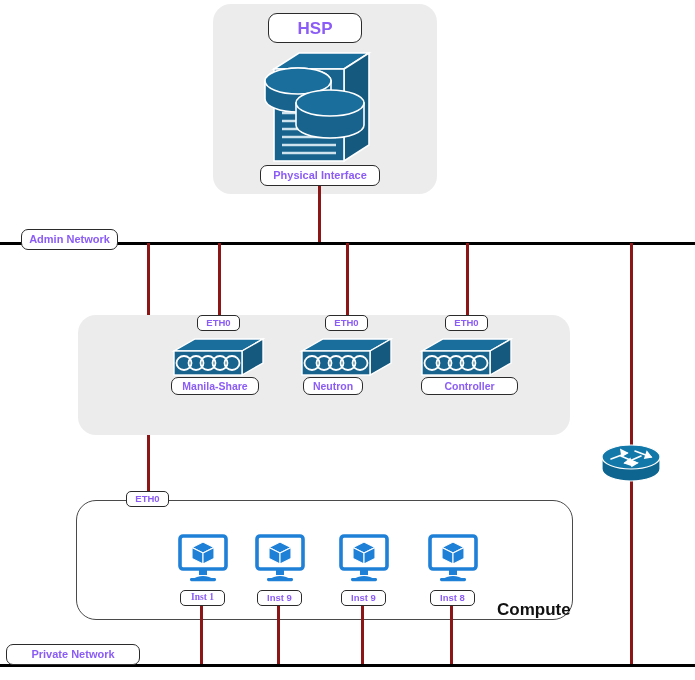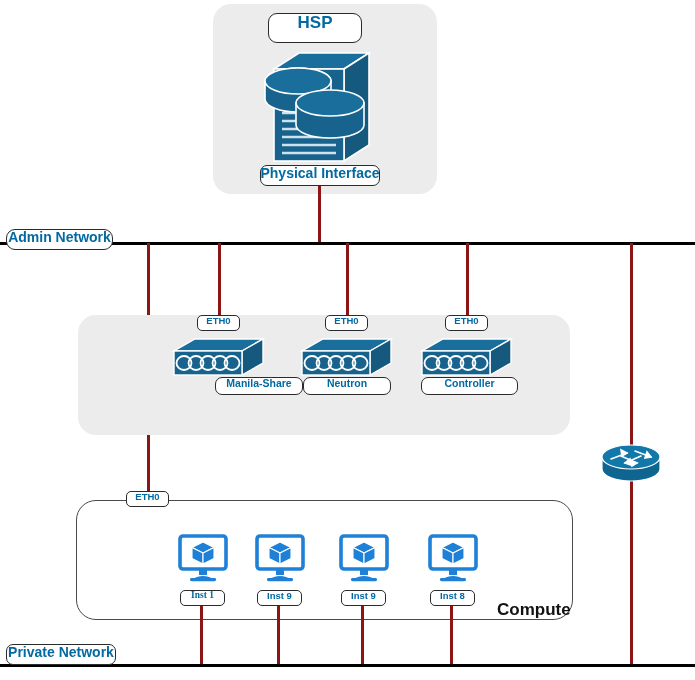--- a/index.html
+++ b/index.html
@@ -38,31 +38,32 @@
     border-radius: 20px;
   }
 
   
   .chip {
     position: absolute;
     background: #ffffff;
     border: 1.3px solid #2b2b2b;
     border-radius: 7px;
     font-weight: bold;
-    color: #0369a1;
+    color: #8b5cf6;
     text-align: center;
     white-space: nowrap;
     display: flex;
+    align-items: center;
     justify-content: center;
     box-sizing: border-box;
     line-height: 1;
   }
   .chip-tiny { font-size: 9.5px; height: 16px; border-radius: 5px; }
   .chip-small { font-size: 10.5px; height: 18px; }
-  .chip-med { font-size: 14px; height: 21px; }
+  .chip-med { font-size: 11px; height: 21px; }
   .chip-big {
     font-size: 17px;
     height: 30px;
     border-radius: 9px;
     border-width: 1.6px;
   }
 
   
   .bus {
     position: absolute;
@@ -132,21 +133,21 @@
     </svg>
   </div>
 
   <div class="chip chip-med" style="left:260px; top:165px; width:120px;">
     <span>Physical Interface</span>
   </div>
 
   <div class="link-v" style="left:318px; top:186px; height:57px;"></div>
 
   <div class="bus" style="left:0px; top:242px; width:695px;"></div>
-  <div class="chip chip-med" style="left:6px; top:229px; width:107px;border-radius:9px;">
+  <div class="chip chip-med" style="left:21px; top:229px; width:97px;">
     <span>Admin Network</span>
   </div>
 
   <div class="link-v" style="left:147px; top:243px; height:255px;"></div>
   <div class="link-v" style="left:218px; top:243px; height:77px;"></div>
   <div class="link-v" style="left:346px; top:243px; height:77px;"></div>
   <div class="link-v" style="left:466px; top:243px; height:77px;"></div>
   <div class="link-v" style="left:630px; top:243px; height:423px;"></div>
 
   <div class="grey-panel" style="left:78px; top:315px; width:492px; height:120px;"></div>
@@ -161,42 +162,42 @@
       <rect x="2" y="14" width="68" height="24" fill="#17638d" stroke="#ffffff" stroke-width="1.4"></rect>
       <g fill="none" stroke="#ffffff" stroke-width="1.8">
         <ellipse cx="12" cy="26" rx="7.5" ry="7"></ellipse>
         <ellipse cx="24" cy="26" rx="7.5" ry="7"></ellipse>
         <ellipse cx="36" cy="26" rx="7.5" ry="7"></ellipse>
         <ellipse cx="48" cy="26" rx="7.5" ry="7"></ellipse>
         <ellipse cx="60" cy="26" rx="7.5" ry="7"></ellipse>
       </g>
     </svg>
   </div>
-  <div class="chip chip-small" style="left:171px; top:377px; width:88px;margin-left:44px;">
+  <div class="chip chip-small" style="left:171px; top:377px; width:88px;">
     <span>Manila-Share</span>
   </div>
 
   <div class="chip chip-tiny" style="left:325px; top:315px; width:43px;">
     <span>ETH0</span>
   </div>
   <div class="abs" style="left:300px; top:337px; width:93px; height:40px;">
     <svg width="93" height="40" viewBox="0 0 93 40">
       <polygon points="2,14 70,14 91,2 23,2" fill="#1a6e9c" stroke="#ffffff" stroke-width="1.4"></polygon>
       <polygon points="70,14 91,2 91,26 70,38" fill="#15597f" stroke="#ffffff" stroke-width="1.4"></polygon>
       <rect x="2" y="14" width="68" height="24" fill="#17638d" stroke="#ffffff" stroke-width="1.4"></rect>
       <g fill="none" stroke="#ffffff" stroke-width="1.8">
         <ellipse cx="12" cy="26" rx="7.5" ry="7"></ellipse>
         <ellipse cx="24" cy="26" rx="7.5" ry="7"></ellipse>
         <ellipse cx="36" cy="26" rx="7.5" ry="7"></ellipse>
         <ellipse cx="48" cy="26" rx="7.5" ry="7"></ellipse>
         <ellipse cx="60" cy="26" rx="7.5" ry="7"></ellipse>
       </g>
     </svg>
   </div>
-  <div class="chip chip-small" style="left:303px; top:377px; width:88px;">
+  <div class="chip chip-small" style="left:303px; top:377px; width:60px;">
     <span>Neutron</span>
   </div>
 
   <div class="chip chip-tiny" style="left:445px; top:315px; width:43px;">
     <span>ETH0</span>
   </div>
   <div class="abs" style="left:420px; top:337px; width:93px; height:40px;">
     <svg width="93" height="40" viewBox="0 0 93 40">
       <polygon points="2,14 70,14 91,2 23,2" fill="#1a6e9c" stroke="#ffffff" stroke-width="1.4"></polygon>
       <polygon points="70,14 91,2 91,26 70,38" fill="#15597f" stroke="#ffffff" stroke-width="1.4"></polygon>
@@ -305,17 +306,17 @@
       <path d="M13,46 Q25,38 37,46 Z" fill="#1f80d8"></path>
       <rect x="12" y="44" width="26" height="3.2" rx="1.4" fill="#1f80d8"></rect>
     </svg>
   </div>
   <div class="chip chip-tiny" style="left:430px; top:590px; width:45px;">
     <span>Inst 8</span>
   </div>
   <div class="link-v" style="left:450px; top:606px; height:60px;"></div>
 
   <div class="bus" style="left:0px; top:664px; width:695px;"></div>
-  <div class="chip chip-med" style="left:6px; top:644px; width:110px;">
+  <div class="chip chip-med" style="left:6px; top:644px; width:134px;">
     <span>Private Network</span>
   </div>
 
 </div>
 
 </body></html>

